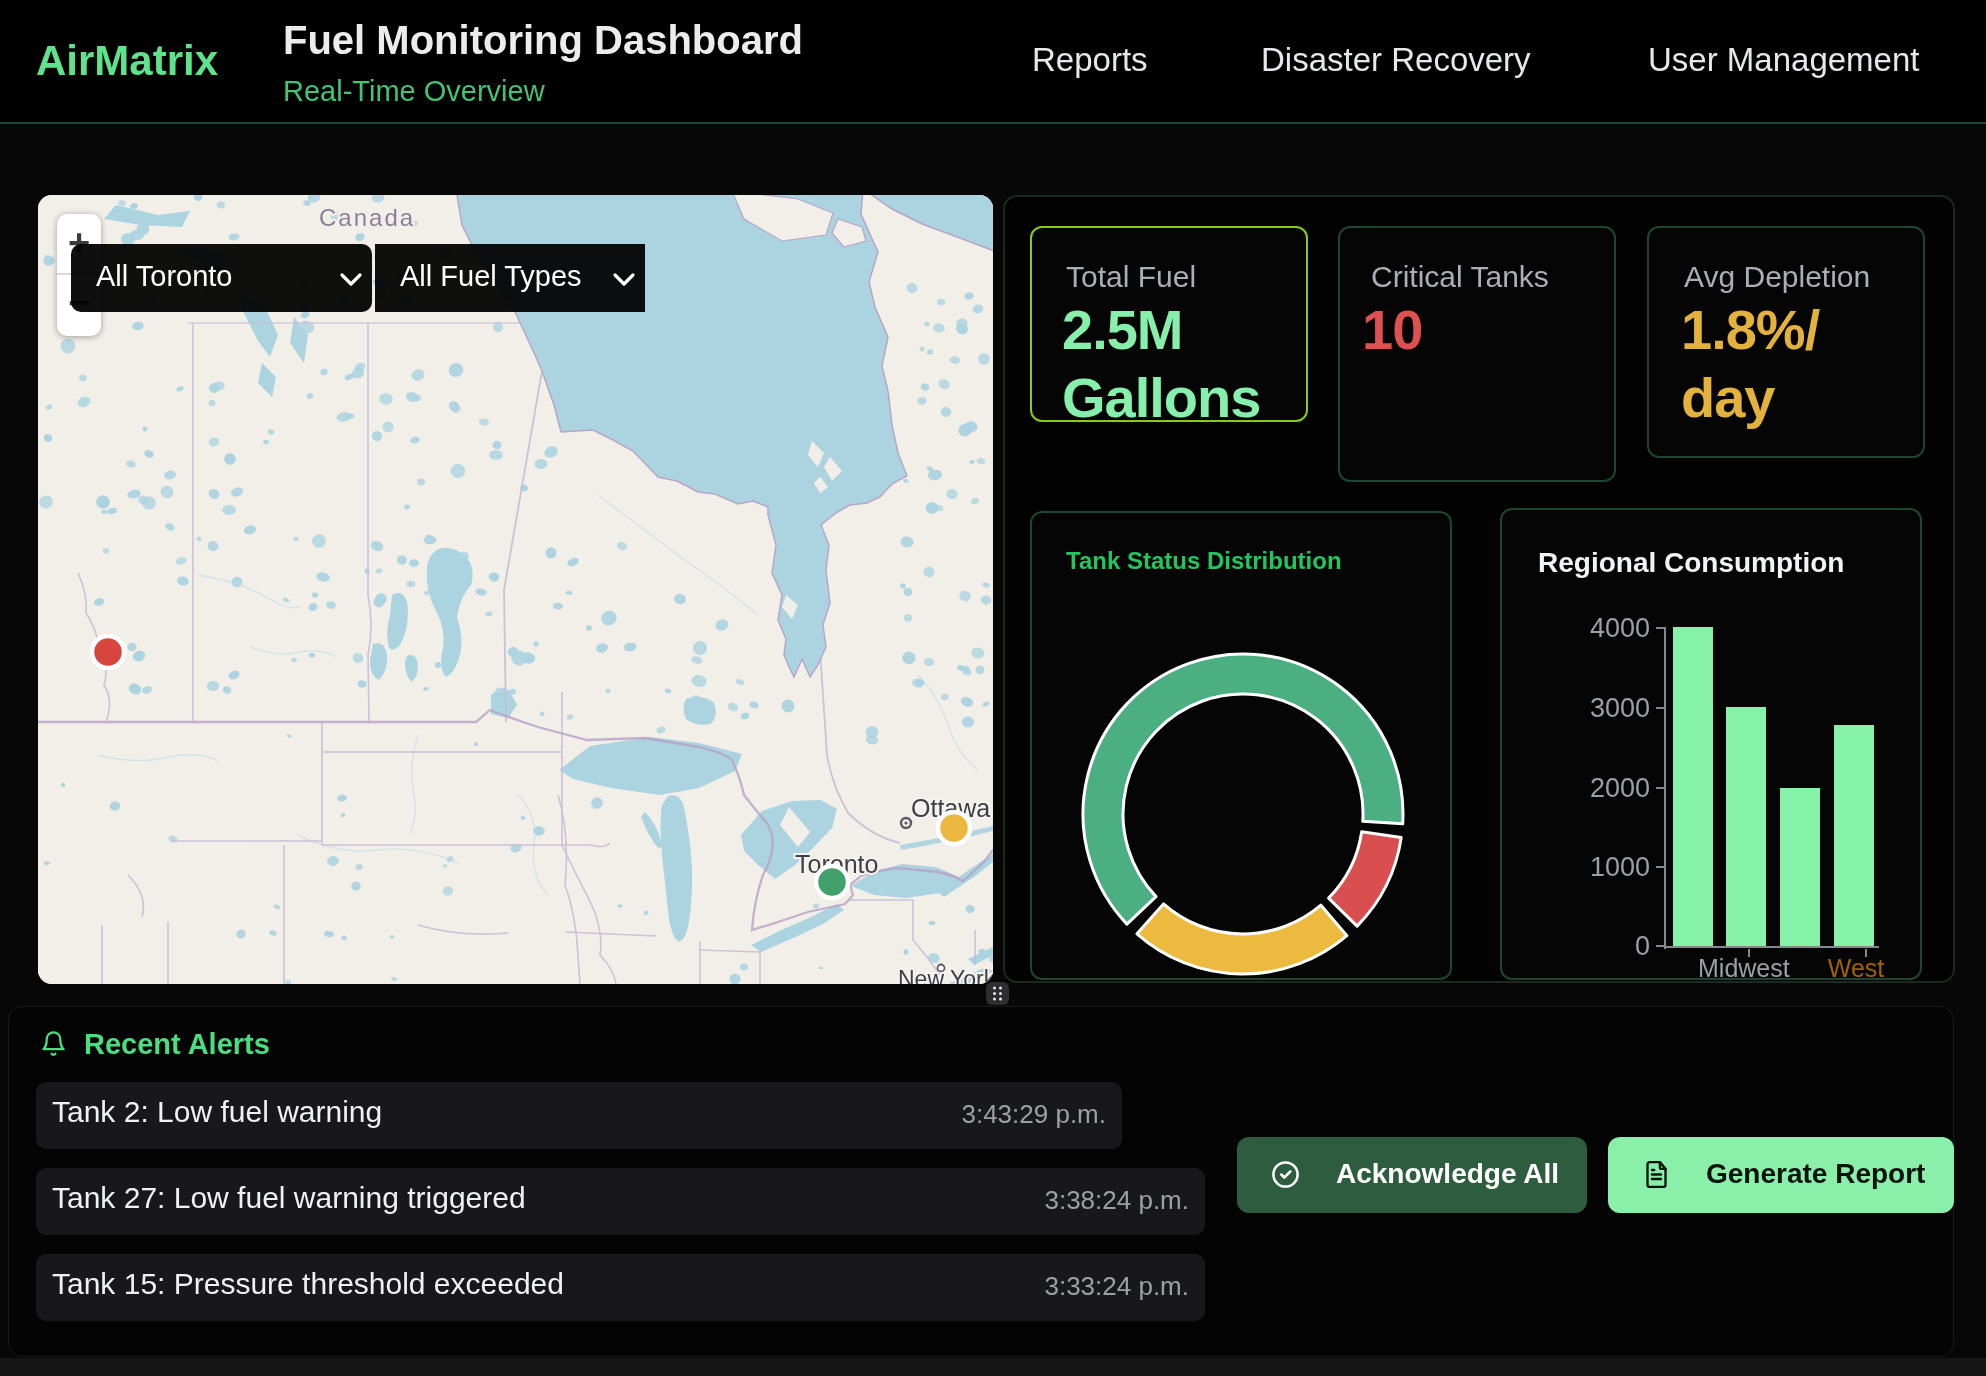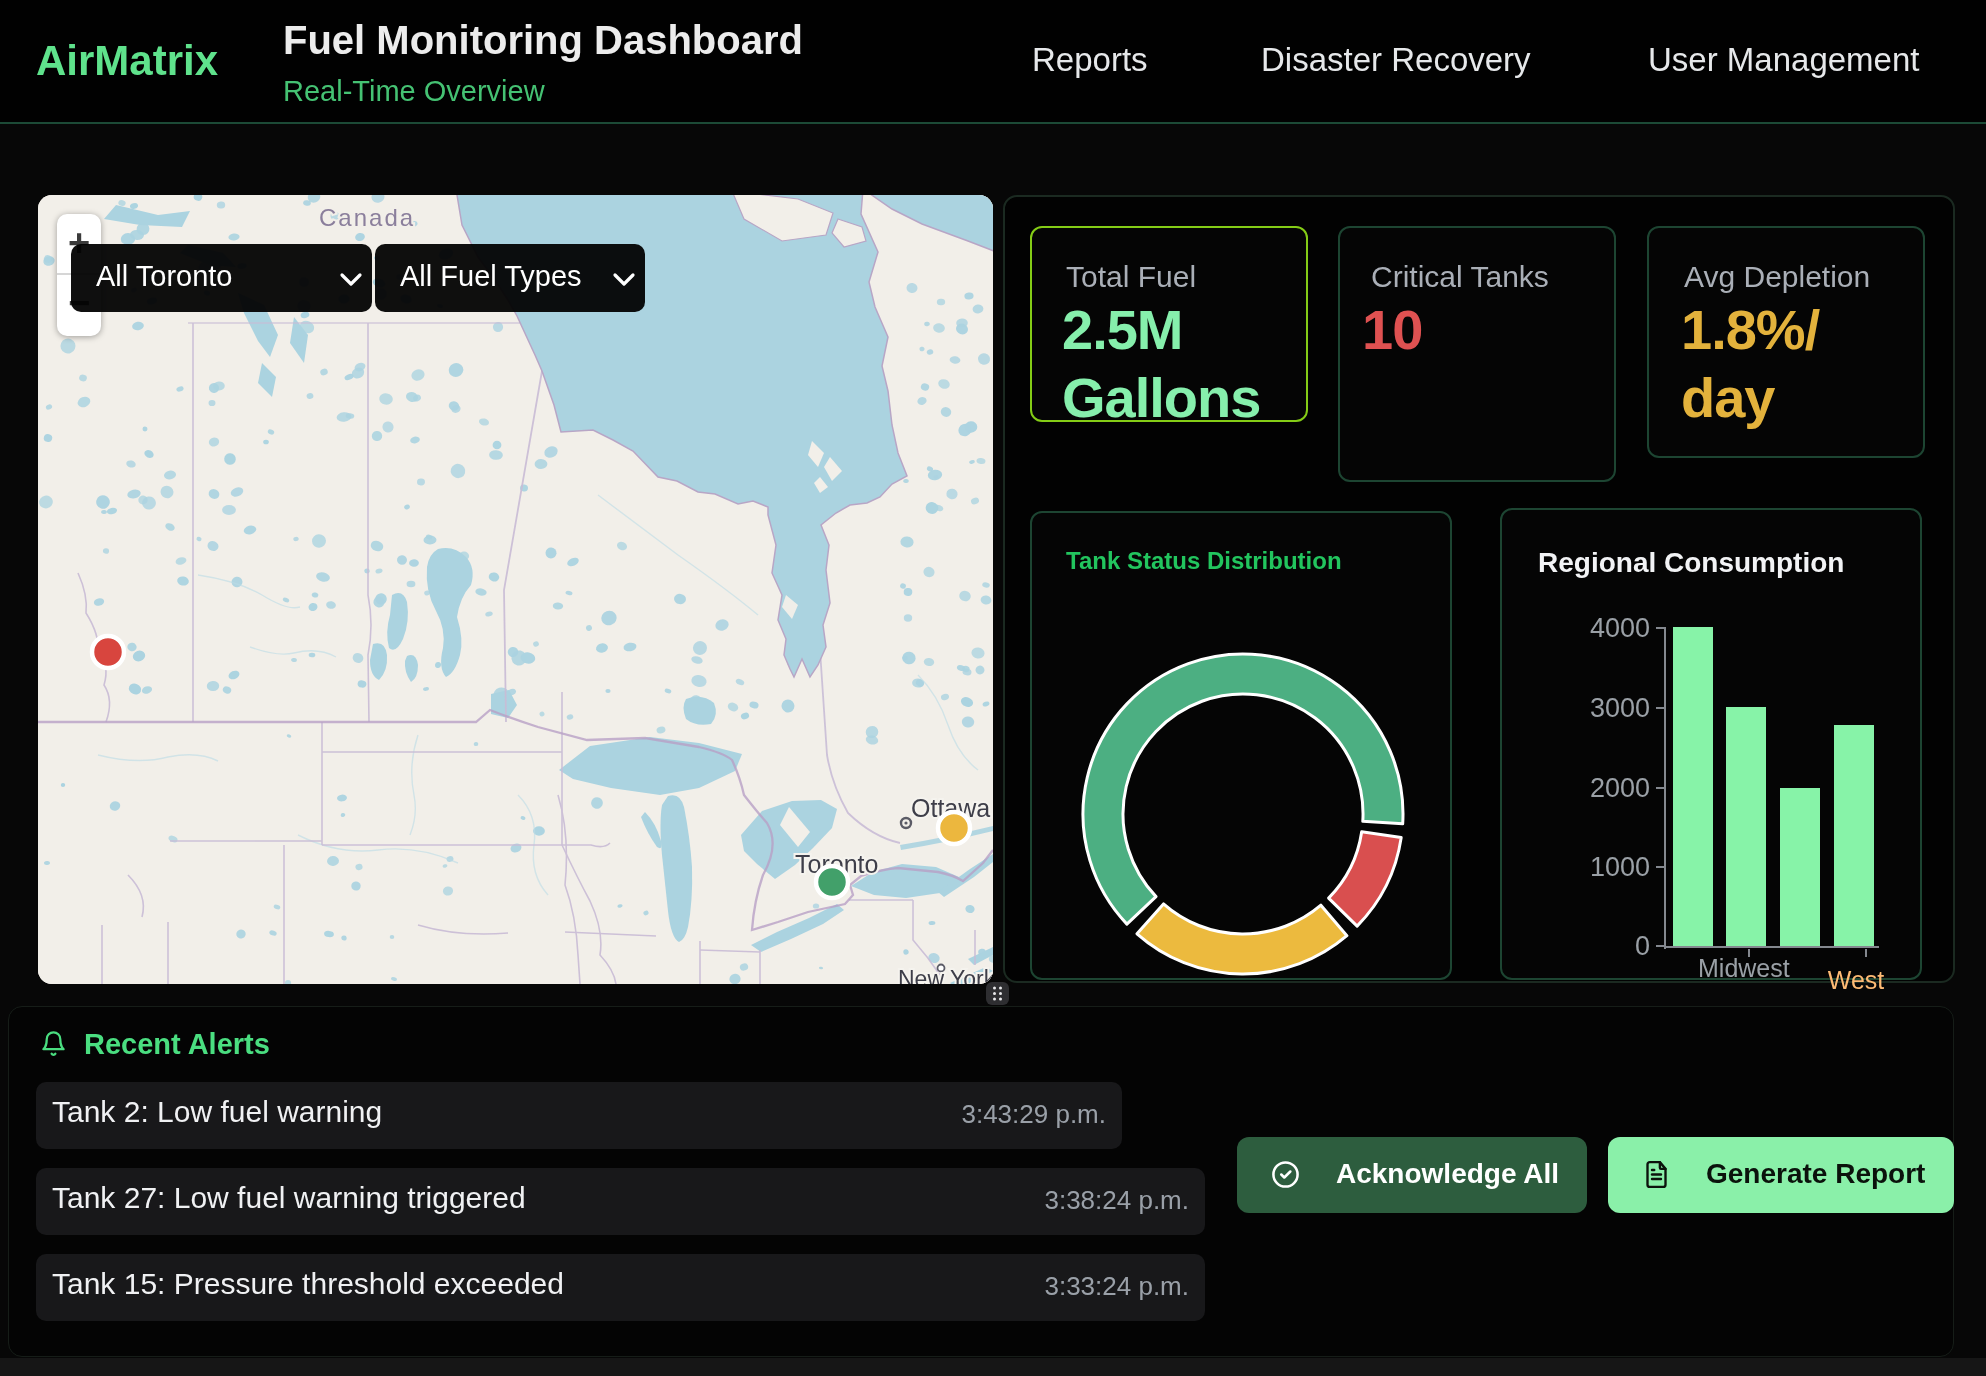--- a/index.html
+++ b/index.html
@@ -392,21 +392,21 @@
     <div class="abs" style="left:19px;top:19px;width:44px;height:122px;background:#fff;border-radius:10px;box-shadow:0 1px 6px rgba(0,0,0,0.35);"></div>
     <div class="abs" style="left:19px;top:19px;width:44px;height:61px;border-bottom:2px solid #d6d6d6;color:#3b3b3b;font-size:38px;font-weight:bold;text-align:center;line-height:58px;">+</div>
     <div class="abs" style="left:19px;top:80px;width:44px;height:61px;color:#3b3b3b;font-size:38px;font-weight:bold;text-align:center;line-height:56px;">−</div>
 
     <div class="abs" style="left:33px;top:49px;width:301px;height:68px;background:rgba(2,2,2,0.95);border-radius:10px;color:#fff;">
       <span class="abs" style="left:25px;top:16px;font-size:29px;font-weight:500;">All Toronto</span>
       <span class="abs" style="right:9px;top:28px;"><svg width="24" height="15" viewBox="0 0 24 14" fill="none" stroke="#fff" stroke-width="3.2" stroke-linecap="round" stroke-linejoin="round">
             <path d="m3 2.5 9 9 9-9"></path>
           </svg></span>
     </div>
-    <div class="abs" style="left:337px;top:49px;width:270px;height:68px;background:rgba(2,2,2,0.95);border-radius:10px;color:#fff;">
+    <div class="abs" style="left:337px;top:49px;width:270px;height:68px;background:rgba(2,2,2,0.95);border-radius:0;color:#fff;">
       <span class="abs" style="left:25px;top:16px;font-size:29px;font-weight:500;">All Fuel Types</span>
       <span class="abs" style="right:9px;top:28px;"><svg width="24" height="15" viewBox="0 0 24 14" fill="none" stroke="#fff" stroke-width="3.2" stroke-linecap="round" stroke-linejoin="round">
             <path d="m3 2.5 9 9 9-9"></path>
           </svg></span>
     </div>
   </div>
 
   <div class="abs" style="left:1030px;top:226px;width:278px;height:196px;background:#050505;border:2px solid #84cc16;border-radius:12px;">
     <div class="abs" style="left:34px;top:32px;font-size:30px;color:#aaafb7;">Total Fuel</div>
     <div class="abs" style="left:30px;top:68px;width:225px;font-size:56px;letter-spacing:-1px;line-height:68px;font-weight:bold;color:#86efac;">2.5M Gallons</div>
@@ -447,21 +447,21 @@
     <div class="abs" style="left:0px;top:421px;width:148px;text-align:right;font-size:27px;color:#9aa0a6;">0</div>
 
     <div class="abs" style="left:171px;top:117px;width:40px;height:319px;background:#87f3a8;"></div>
     <div class="abs" style="left:224px;top:197px;width:40px;height:239px;background:#87f3a8;"></div>
     <div class="abs" style="left:278px;top:278px;width:40px;height:158px;background:#87f3a8;"></div>
     <div class="abs" style="left:332px;top:215px;width:40px;height:221px;background:#87f3a8;"></div>
 
     <div class="abs" style="left:246px;top:439px;width:2px;height:8px;background:#84888f;"></div>
     <div class="abs" style="left:363px;top:439px;width:2px;height:8px;background:#84888f;"></div>
     <div class="abs" style="left:196px;top:444px;width:120px;text-align:left;font-size:25px;color:#9aa0a6;">Midwest</div>
-    <div class="abs" style="left:294px;top:456px;width:120px;text-align:center;font-size:25px;color:#fdba74;">West</div>
+    <div class="abs" style="left:294px;top:444px;width:120px;text-align:center;font-size:25px;color:#a16207;">West</div>
   </div>
 
   <div class="abs" style="left:986px;top:982px;width:23px;height:23px;background:#2e2e31;border-radius:6px;"><svg width="23" height="23" viewBox="0 0 23 23">
         <g fill="#e8e8ea">
           <circle cx="8.5" cy="6" r="1.5"></circle>
           <circle cx="14.5" cy="6" r="1.5"></circle>
           <circle cx="8.5" cy="11.5" r="1.5"></circle>
           <circle cx="14.5" cy="11.5" r="1.5"></circle>
           <circle cx="8.5" cy="17" r="1.5"></circle>
           <circle cx="14.5" cy="17" r="1.5"></circle>

